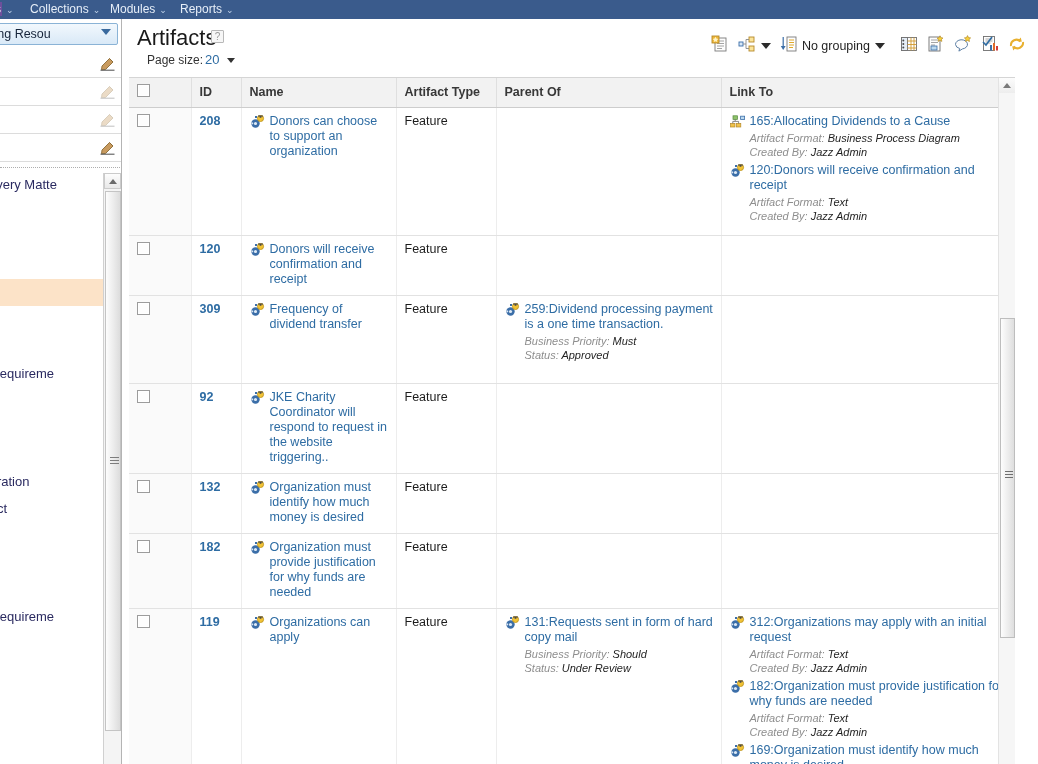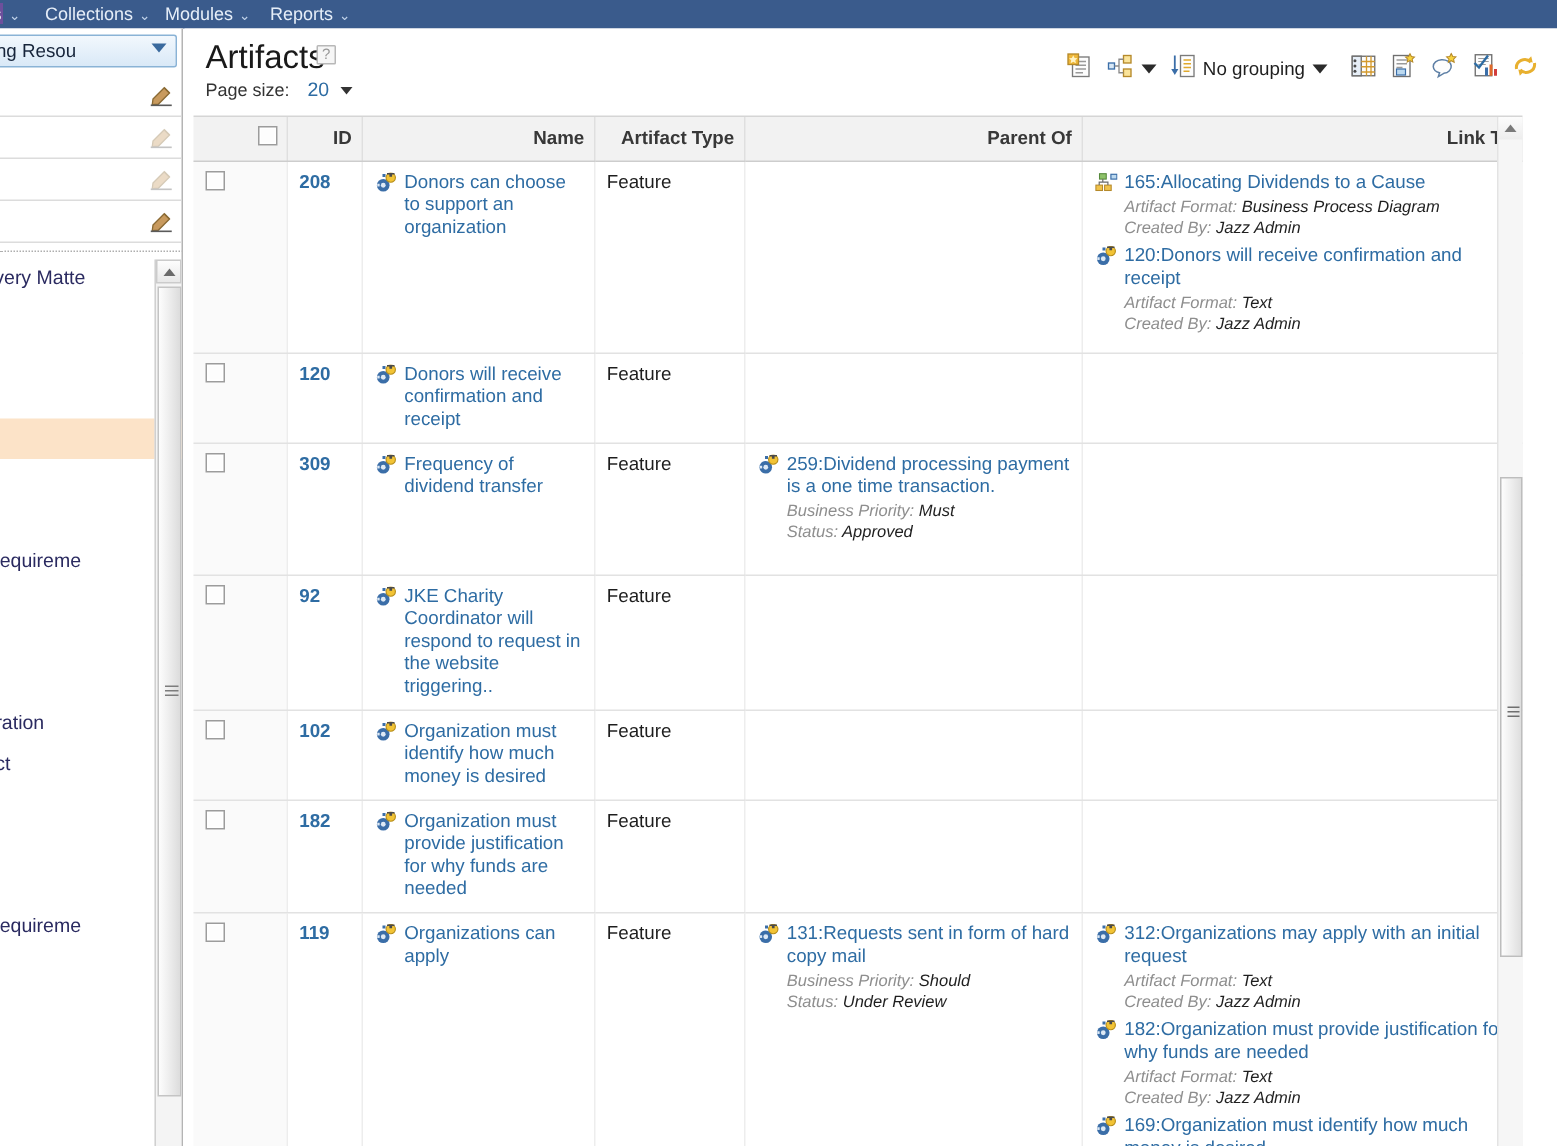--- a/index.html
+++ b/index.html
@@ -105,21 +105,21 @@
     position: absolute; left: 14px; top: 6px;
     font-size: 22px; color: #1a1a1a; font-weight: normal;
   }
   #helpicon {
     position: absolute; left: 88px; top: 11px;
     width: 13px; height: 13px; border: 1px solid #b8b8b8;
     background: #f6f6f6; color: #9a9a9a; font-size: 10px;
     text-align: center; line-height: 12px; border-radius: 1px;
   }
   #pagesize-lbl {
-    position: absolute; left: 14px; top: 34px; font-size: 12px; color: #333;
+    position: absolute; left: 24px; top: 34px; font-size: 12px; color: #333;
   }
   #pagesize-val {
     position: absolute; left: 82px; top: 33px; font-size: 13px; color: #2e6ca3;
   }
   #pagesize-caret {
     position: absolute; left: 104px; top: 39px;
     width: 0; height: 0; border-left: 4px solid transparent;
     border-right: 4px solid transparent; border-top: 5px solid #333;
   }
   
@@ -142,21 +142,21 @@
   #tablewrap {
     position: absolute; left: 6px; top: 58px; width: 886px; height: 690px;
     border-top: 1px solid #d5d5d5;
   }
   table.grid { border-collapse: collapse; width: 886px; table-layout: fixed; }
   table.grid th {
     background: #f2f2f2;
     border-bottom: 1px solid #cdcdcd;
     border-right: 1px solid #dfdfdf;
     font-size: 12.5px; font-weight: bold; color: #383838;
-    text-align: right; padding: 6px 6px 7px 8px;
+    text-align: left; padding: 6px 6px 7px 8px;
     height: 25px; vertical-align: middle;
   }
   table.grid td {
     border-bottom: 1px solid #e2e2e2;
     border-right: 1px solid #ededed;
     vertical-align: top; padding: 6px 6px 8px 8px;
     font-size: 12.5px;
   }
   td.cbcell, th.cbcell { width: 62px; background: #fafafa; border-right: 1px solid #e0e0e0;}
   th.cbcell { background: #f2f2f2; }
@@ -451,21 +451,21 @@
                     <circle cx="10.5" cy="3.4" r="3.1" fill="#f2c335" stroke="#b88f1c" stroke-width="0.8"></circle>
                     <path d="M8 0.4 h5 v1 h-1.6 v1.4 h-1.8 V1.4 H8 z" fill="#4a4a4a"></path>
                   </svg></span><a class="lnk" href="#">JKE Charity Coordinator will respond to request in the website triggering..</a></div>
             </td>
             <td class="typecell">Feature</td>
             <td class="parentcell"></td>
             <td class="linkcell"></td>
           </tr>
           <tr style="height: 55px;">
             <td class="cbcell"><span class="gridcb"></span></td>
-            <td class="idcell">102</td>
+            <td class="idcell">132</td>
             <td class="namecell">
               <div class="namewrap"><span class="ico"><svg width="15" height="14" viewBox="0 0 15 14">
                     <circle cx="5.5" cy="8.5" r="4.2" fill="#3b6ea8"></circle>
                     <circle cx="5.5" cy="8.5" r="1.6" fill="#dde9f5"></circle>
                     <rect x="5" y="1" width="2" height="2" fill="#3b6ea8"></rect>
                     <rect x="1.5" y="7.5" width="1.6" height="1.8" fill="#dde9f5"></rect>
                     <circle cx="10.5" cy="3.4" r="3.1" fill="#f2c335" stroke="#b88f1c" stroke-width="0.8"></circle>
                     <path d="M8 0.4 h5 v1 h-1.6 v1.4 h-1.8 V1.4 H8 z" fill="#4a4a4a"></path>
                   </svg></span><a class="lnk" href="#">Organization must identify how much money is desired</a></div>
             </td>

